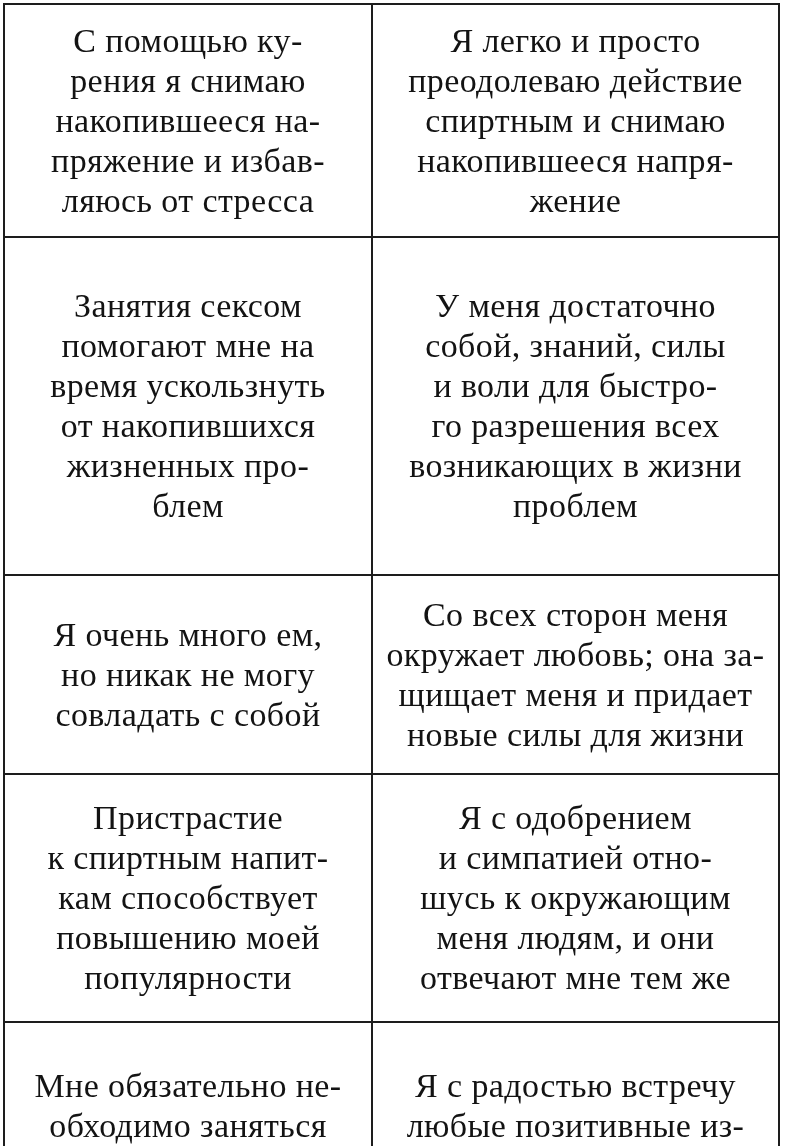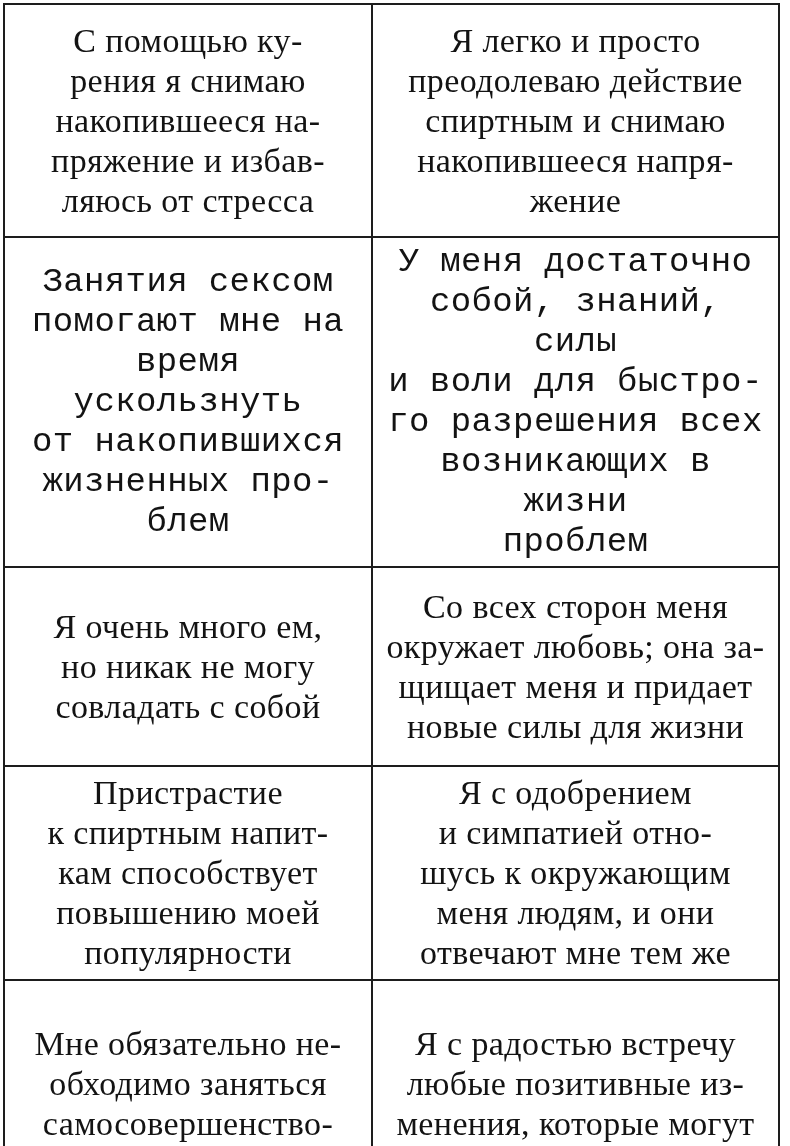--- a/index.html
+++ b/index.html
@@ -34,23 +34,23 @@
   }
   td.condensed {
     font-size: 31px;
     letter-spacing: 0px;
     line-height: 42px;
     margin-top: 48px;
   }
   col.col-left  { width: 368px; }
   col.col-right { width: 407px; }
   tr.row-1 { height: 233px; }
-  tr.row-2 { height: 270px; font-family: Liberation Mono, monospace; }
+  tr.row-2 { height: 338px; }
   tr.row-3 { height: 199px; }
-  tr.row-4 { height: 214px; }
+  tr.row-4 { height: 248px; }
   tr.row-5 { height: 248px; }
 </style>
 </head>
 <body>
 
 <div class="page">
   <table class="statements">
     <colgroup>
       <col class="col-left">
       <col class="col-right">

